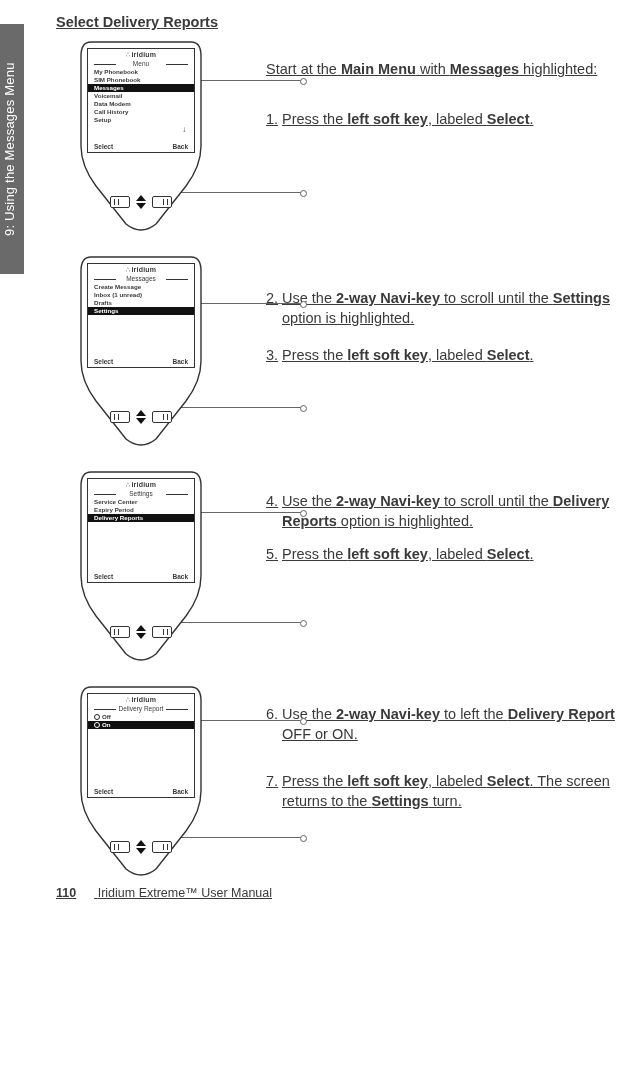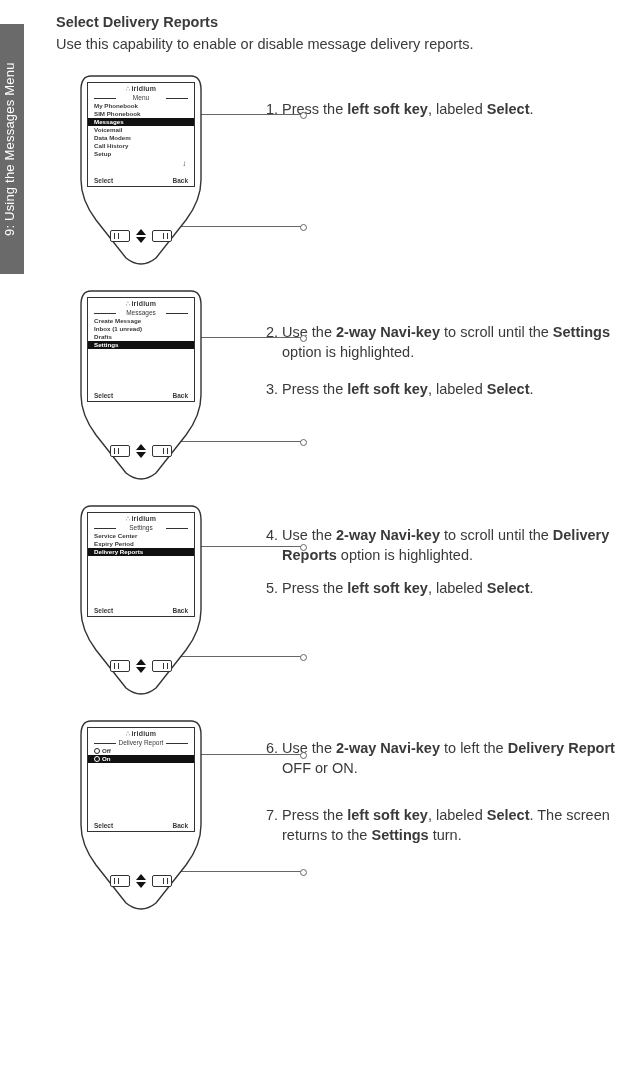--- a/index.html
+++ b/index.html
@@ -21,20 +21,21 @@
     color: #fff;
     writing-mode: vertical-rl;
     transform: rotate(180deg);
     text-align: center;
     font-size: 13px;
     padding: 10px 2px;
     letter-spacing: 0.2px;
   }
   .page {
     padding: 14px 16px 10px 56px;
+    text-decoration: underline;
   }
   .title {
     font-weight: bold;
     font-size: 14.5px;
     margin-bottom: 6px;
   }
   .intro {
     font-size: 14.5px;
     margin-bottom: 18px;
   }
@@ -220,21 +221,20 @@
   }
   .footer .pg { font-weight: bold; margin-right: 18px;}
 </style>
 </head>
 <body>
 
 <div class="side-tab">9: Using the Messages Menu</div>
 
 <div class="page">
   <div class="title">Select Delivery Reports</div>
-  <div class="intro">Use this capability to enable or disable message delivery reports.</div>
 
   <div class="row">
     <div class="callout" style="left:120px; top:44px; width:130px;"></div>
     <div class="callout" style="left:87px; top:156px; width:163px;"></div>
 
     <div class="device-col">
       <div class="device">
         <svg class="body-outline" viewBox="0 0 140 195">
           <path d="M20 6 Q10 6 10 20 L10 110 Q10 130 25 150 L55 188 Q70 200 85 188 L115 150 Q130 130 130 110 L130 20 Q130 6 120 6 Z" fill="#fff" stroke="#333" stroke-width="1.4"></path>
         </svg>
@@ -260,20 +260,23 @@
           <div class="side-btn"></div>
           <div class="navi">
               <span class="up"></span>
               <span class="down"></span>
             </div>
           <div class="side-btn right"></div>
         </div>
       </div>
     </div>
     <div class="text-col">
+      <p style="margin-top:24px;">
+        <span>Start at the </span><b>Main Menu</b><span> with </span><b>Messages</b><span> highlighted:</span>
+      </p>
       <p class="li" style="margin-top:30px;">
         <span class="num">1.</span>
         <span><span>Press the </span><b>left soft key</b><span>, labeled </span><b>Select</b><span>.</span></span>
       </p>
     </div>
   </div>
 
   <div class="row">
     <div class="callout" style="left:120px; top:52px; width:130px;"></div>
     <div class="callout" style="left:87px; top:156px; width:163px;"></div>
@@ -396,13 +399,17 @@
         <span class="num">6.</span>
         <span><span>Use the </span><b>2-way Navi-key</b><span> to left the </span><b>Delivery Report</b><span> OFF or ON.</span></span>
       </p>
       <p class="li" style="margin-top:28px;">
         <span class="num">7.</span>
         <span><span>Press the </span><b>left soft key</b><span>, labeled </span><b>Select</b><span>. The screen returns to the </span><b>Settings</b><span> turn.</span></span>
       </p>
     </div>
   </div>
 
+  <div class="footer">
+    <span class="pg">110</span>
+    <span>Iridium Extreme™ User Manual</span>
+  </div>
 </div>
 
 </body></html>

